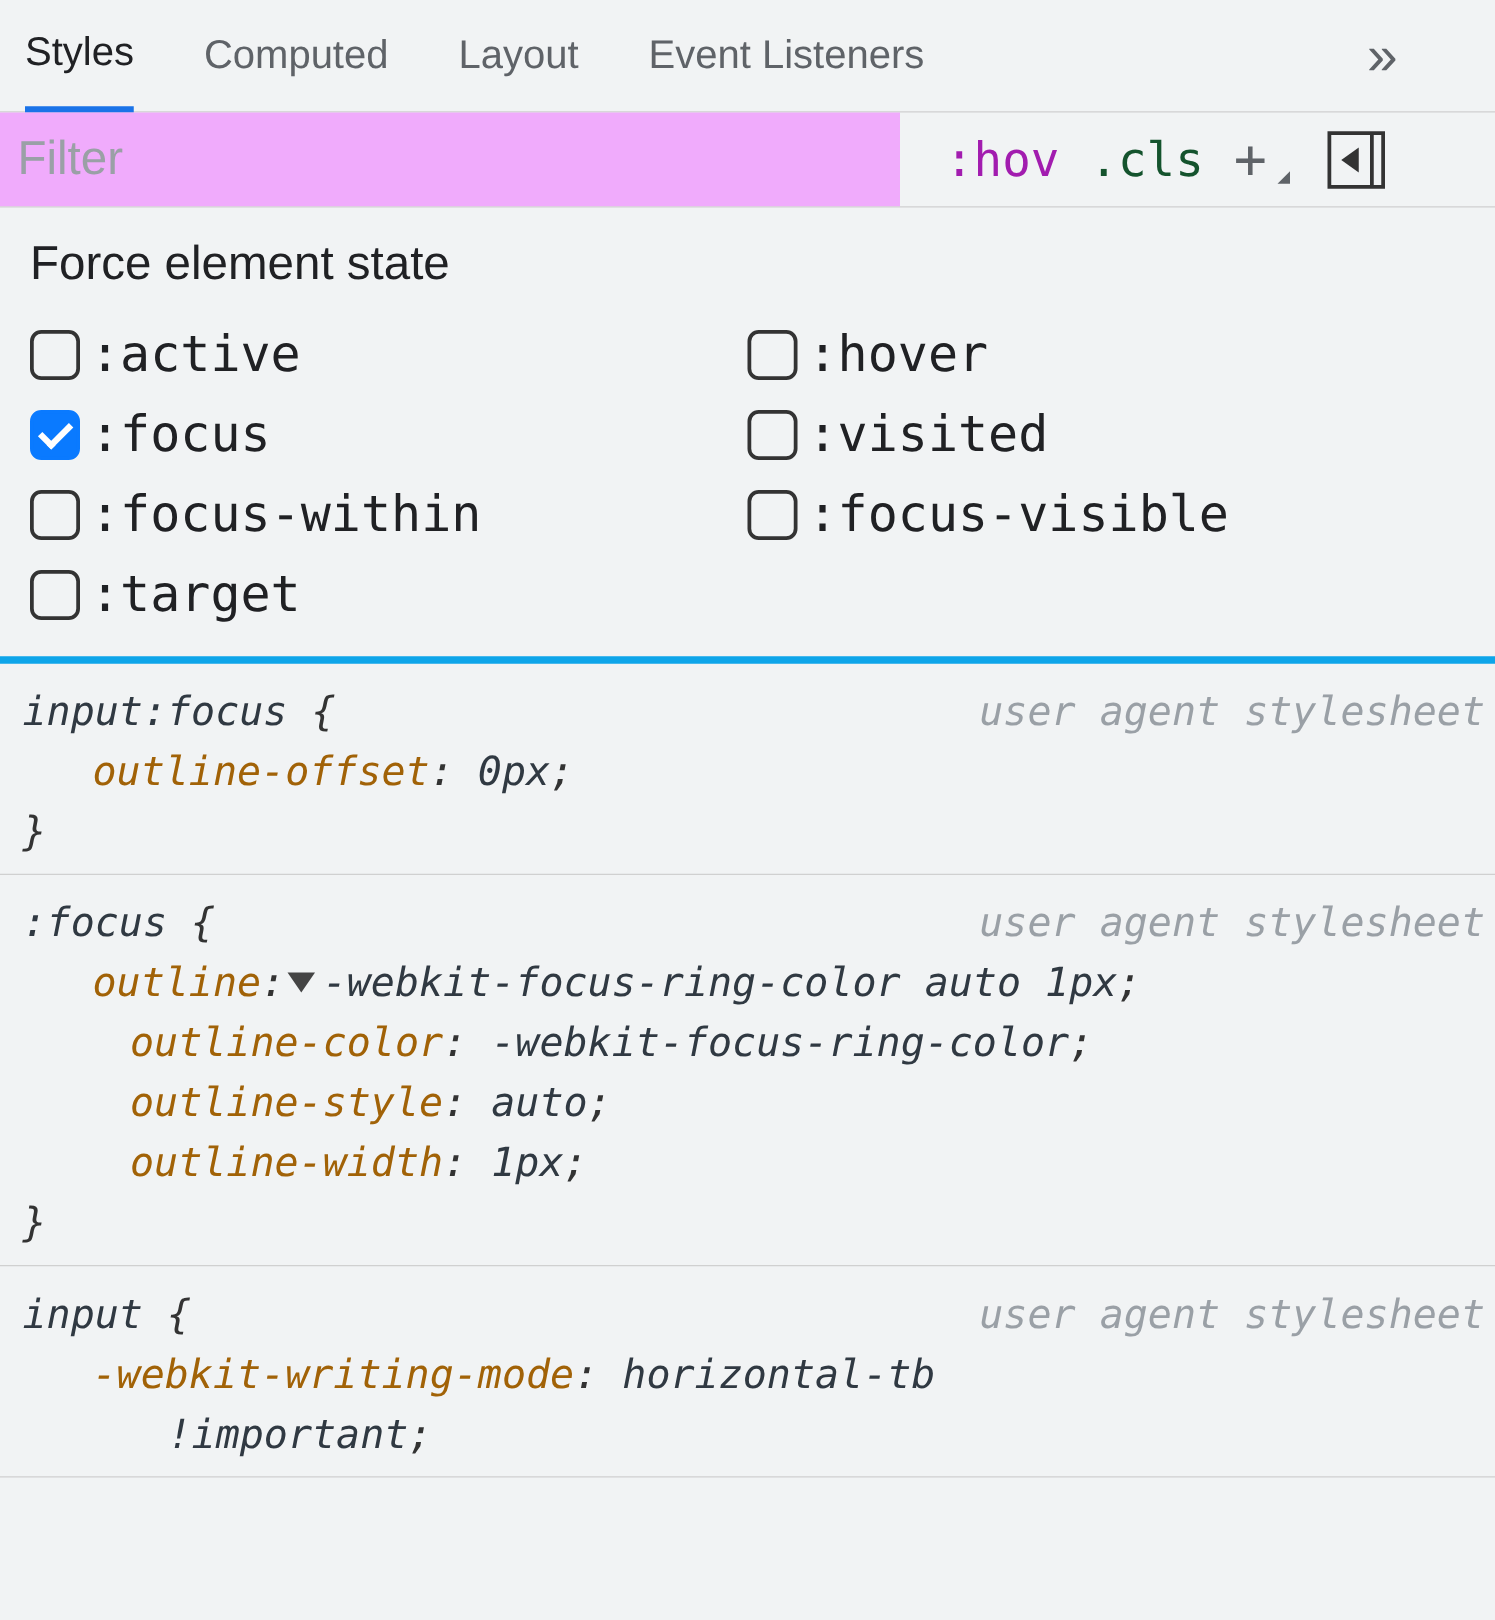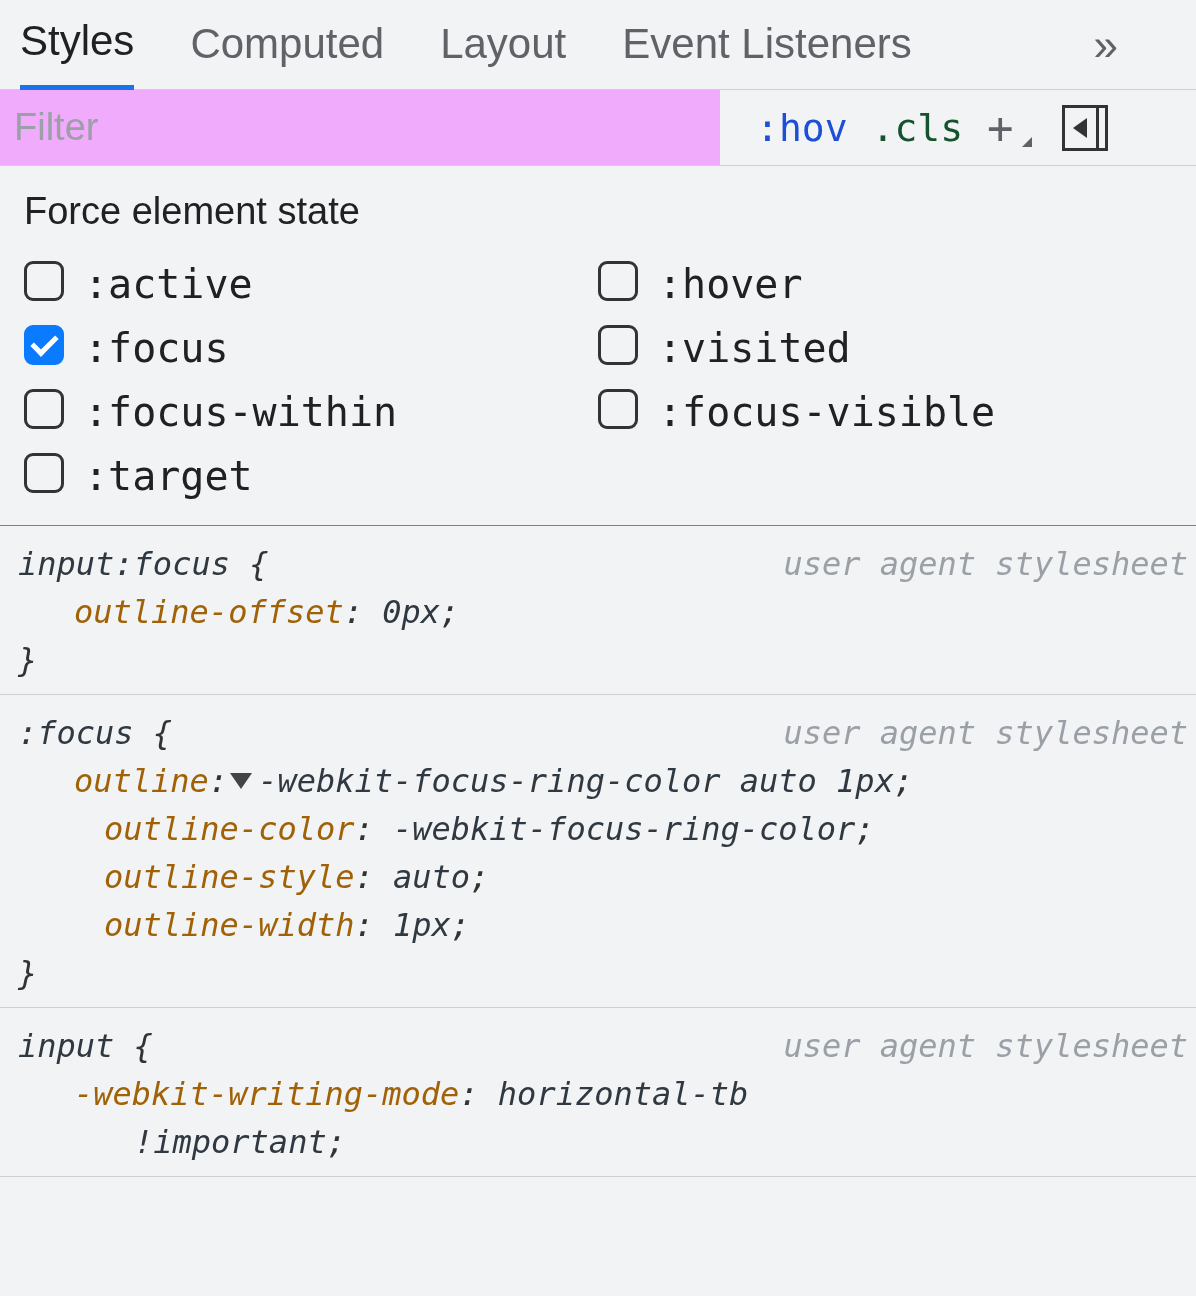--- a/index.html
+++ b/index.html
@@ -16,21 +16,21 @@
   
   .tab-bar {
     display: flex;
     align-items: center;
     height: 90px;
     padding: 0 20px;
     gap: 56px;
     border-bottom: 1px solid #d0d0d0;
   }
   .tab {
-    font-size: 42px;
+    font-size: 32px;
     color: #5f6368;
     padding-bottom: 2px;
     cursor: pointer;
     height: 90px;
     display: flex;
     align-items: center;
   }
   .tab.active {
     color: #202124;
     font-weight: 500;
@@ -64,21 +64,21 @@
   }
   .filter-input::placeholder { color: #9aa0a6; }
   .filter-btns {
     display: flex;
     align-items: center;
     gap: 24px;
     margin-left: 36px;
     font-family: Menlo, Consolas, monospace;
     font-size: 38px;
   }
-  .hov { color: #1d4ed8; font-weight: 500; cursor: pointer; text-align: right; }
+  .hov { color: #a21caf; font-weight: 500; cursor: pointer; text-align: right; }
   .cls { color: #14532d; cursor: pointer; }
   .plus-btn {
     position: relative;
     font-size: 44px;
     color: #5f6368;
     cursor: pointer;
     padding-right: 18px;
   }
   .plus-btn::after {
     content: "";
@@ -109,37 +109,37 @@
     transform: translateY(-50%);
     width: 0; height: 0;
     border-top: 10px solid transparent;
     border-bottom: 10px solid transparent;
     border-right: 14px solid #333;
   }
 
   
   .state-section {
     padding: 24px 24px 26px 24px;
-    border-bottom: 1px solid #0ea5e9;
+    border-bottom: 6px solid #0ea5e9;
   }
   .state-title {
     font-size: 38px;
     color: #202124;
     margin-bottom: 28px;
     font-weight: 400;
   }
   .state-grid {
     display: grid;
     grid-template-columns: 1fr 1fr;
     row-gap: 18px;
   }
   .state-item {
     display: flex;
-    align-items: flex-start;
-    gap: 20px;
+    align-items: center;
+    gap: 8px;
     font-family: Menlo, Consolas, monospace;
     font-size: 40px;
     color: #202124;
     cursor: pointer;
   }
   .chk {
     width: 40px; height: 40px;
     border: 3px solid #333;
     border-radius: 9px;
     display: inline-flex;

